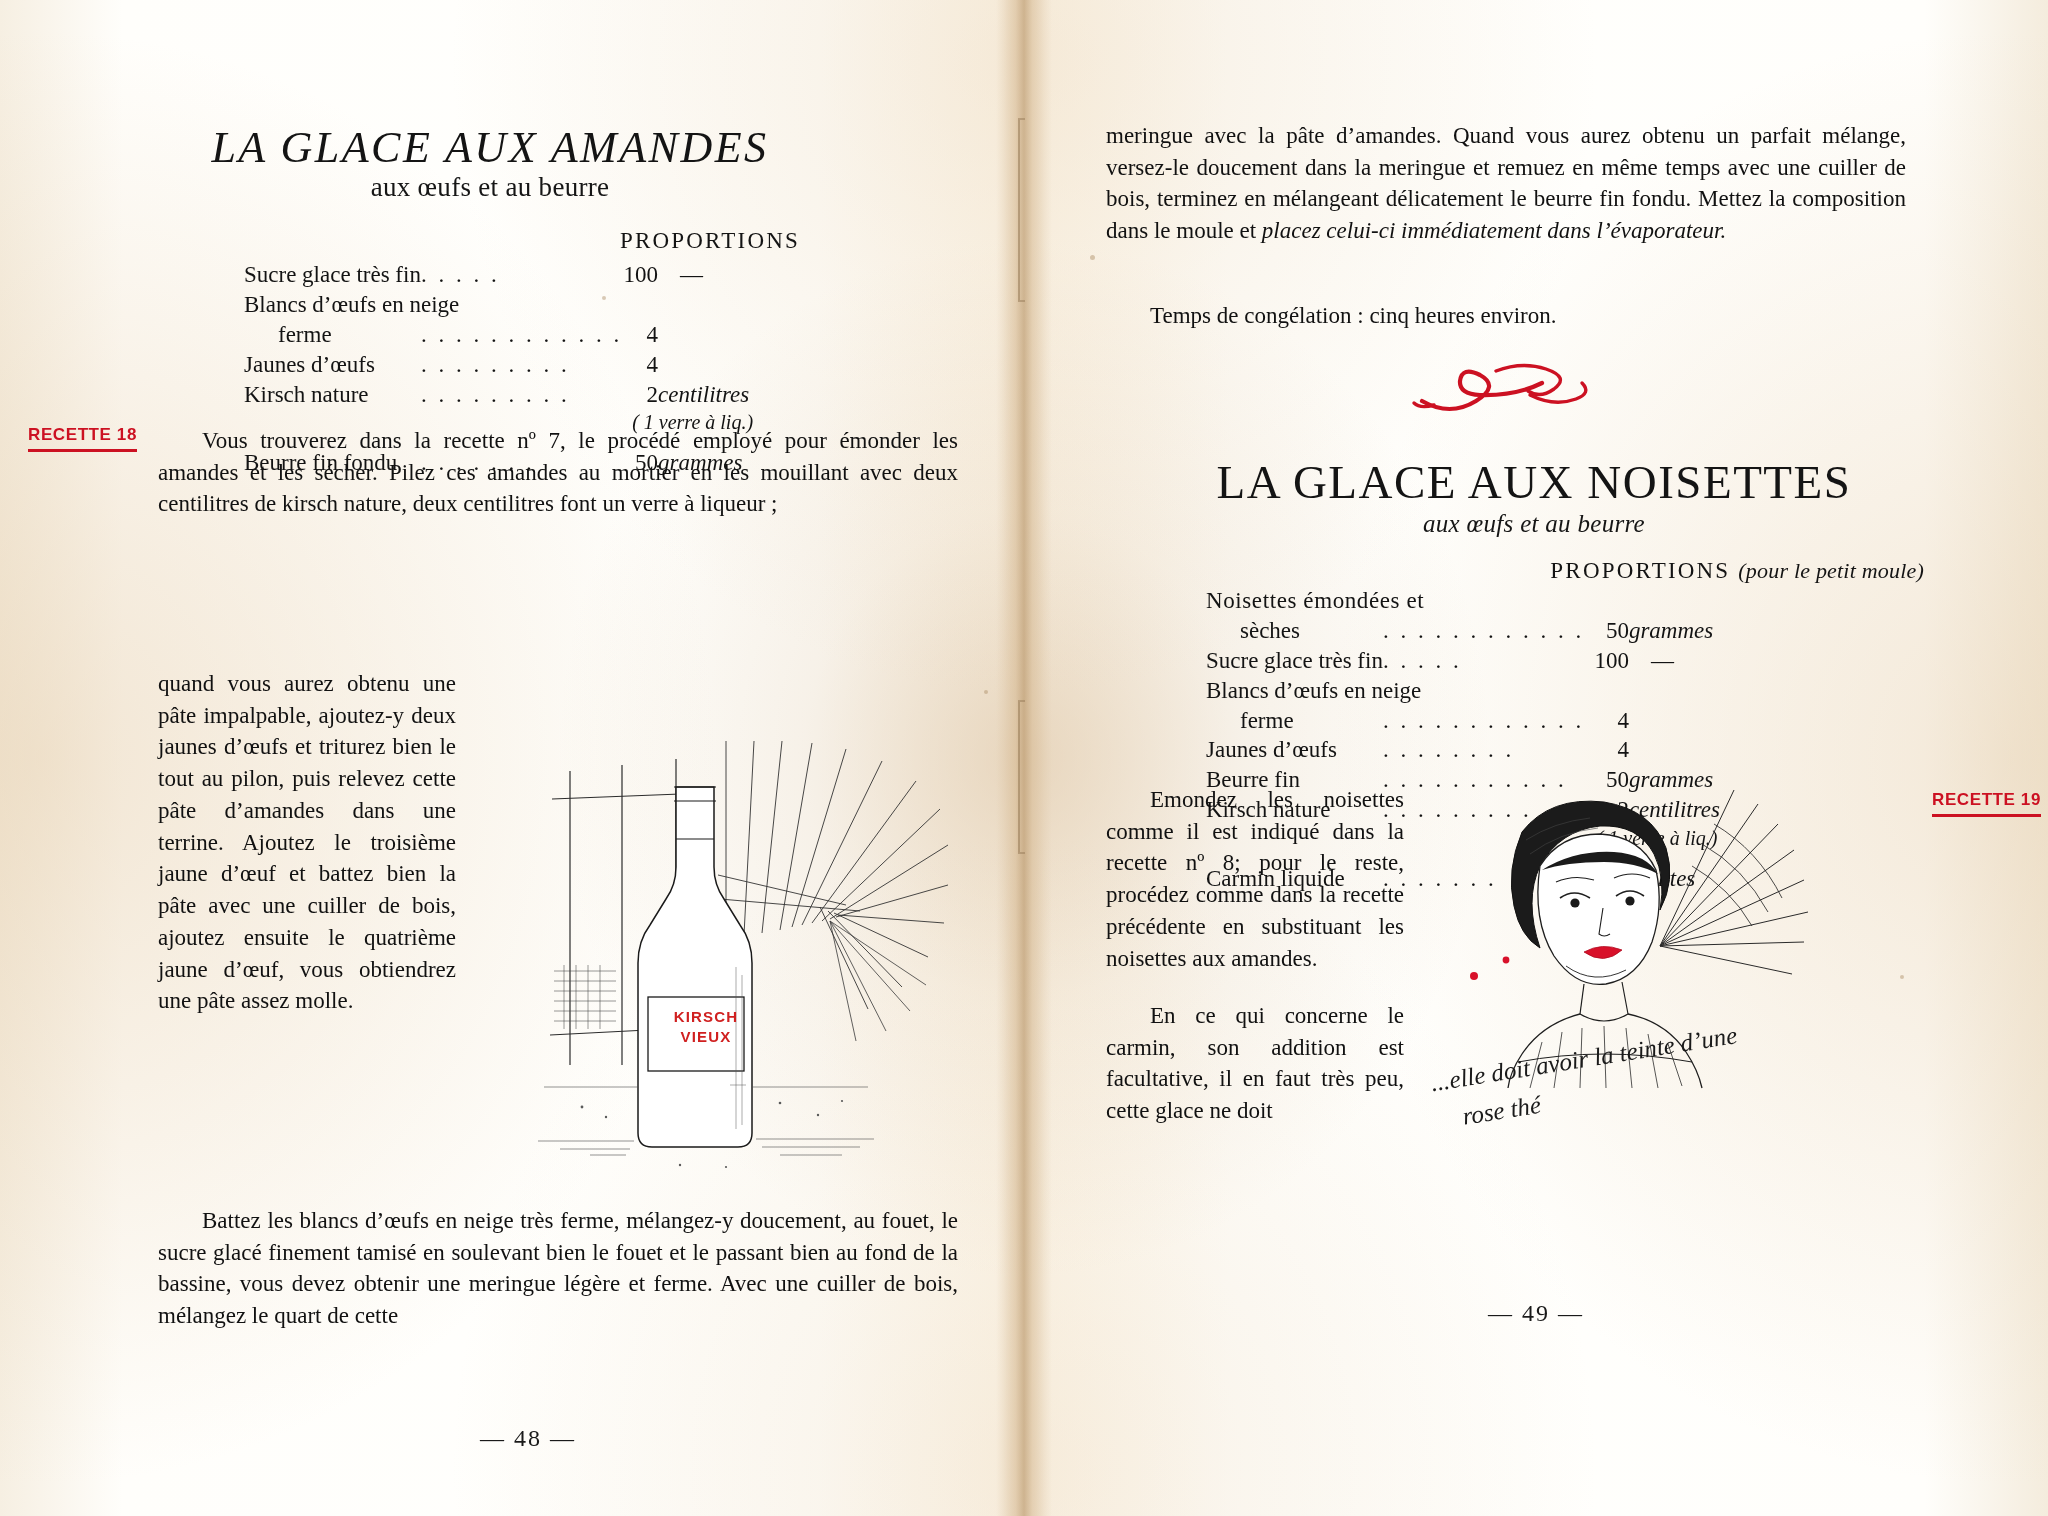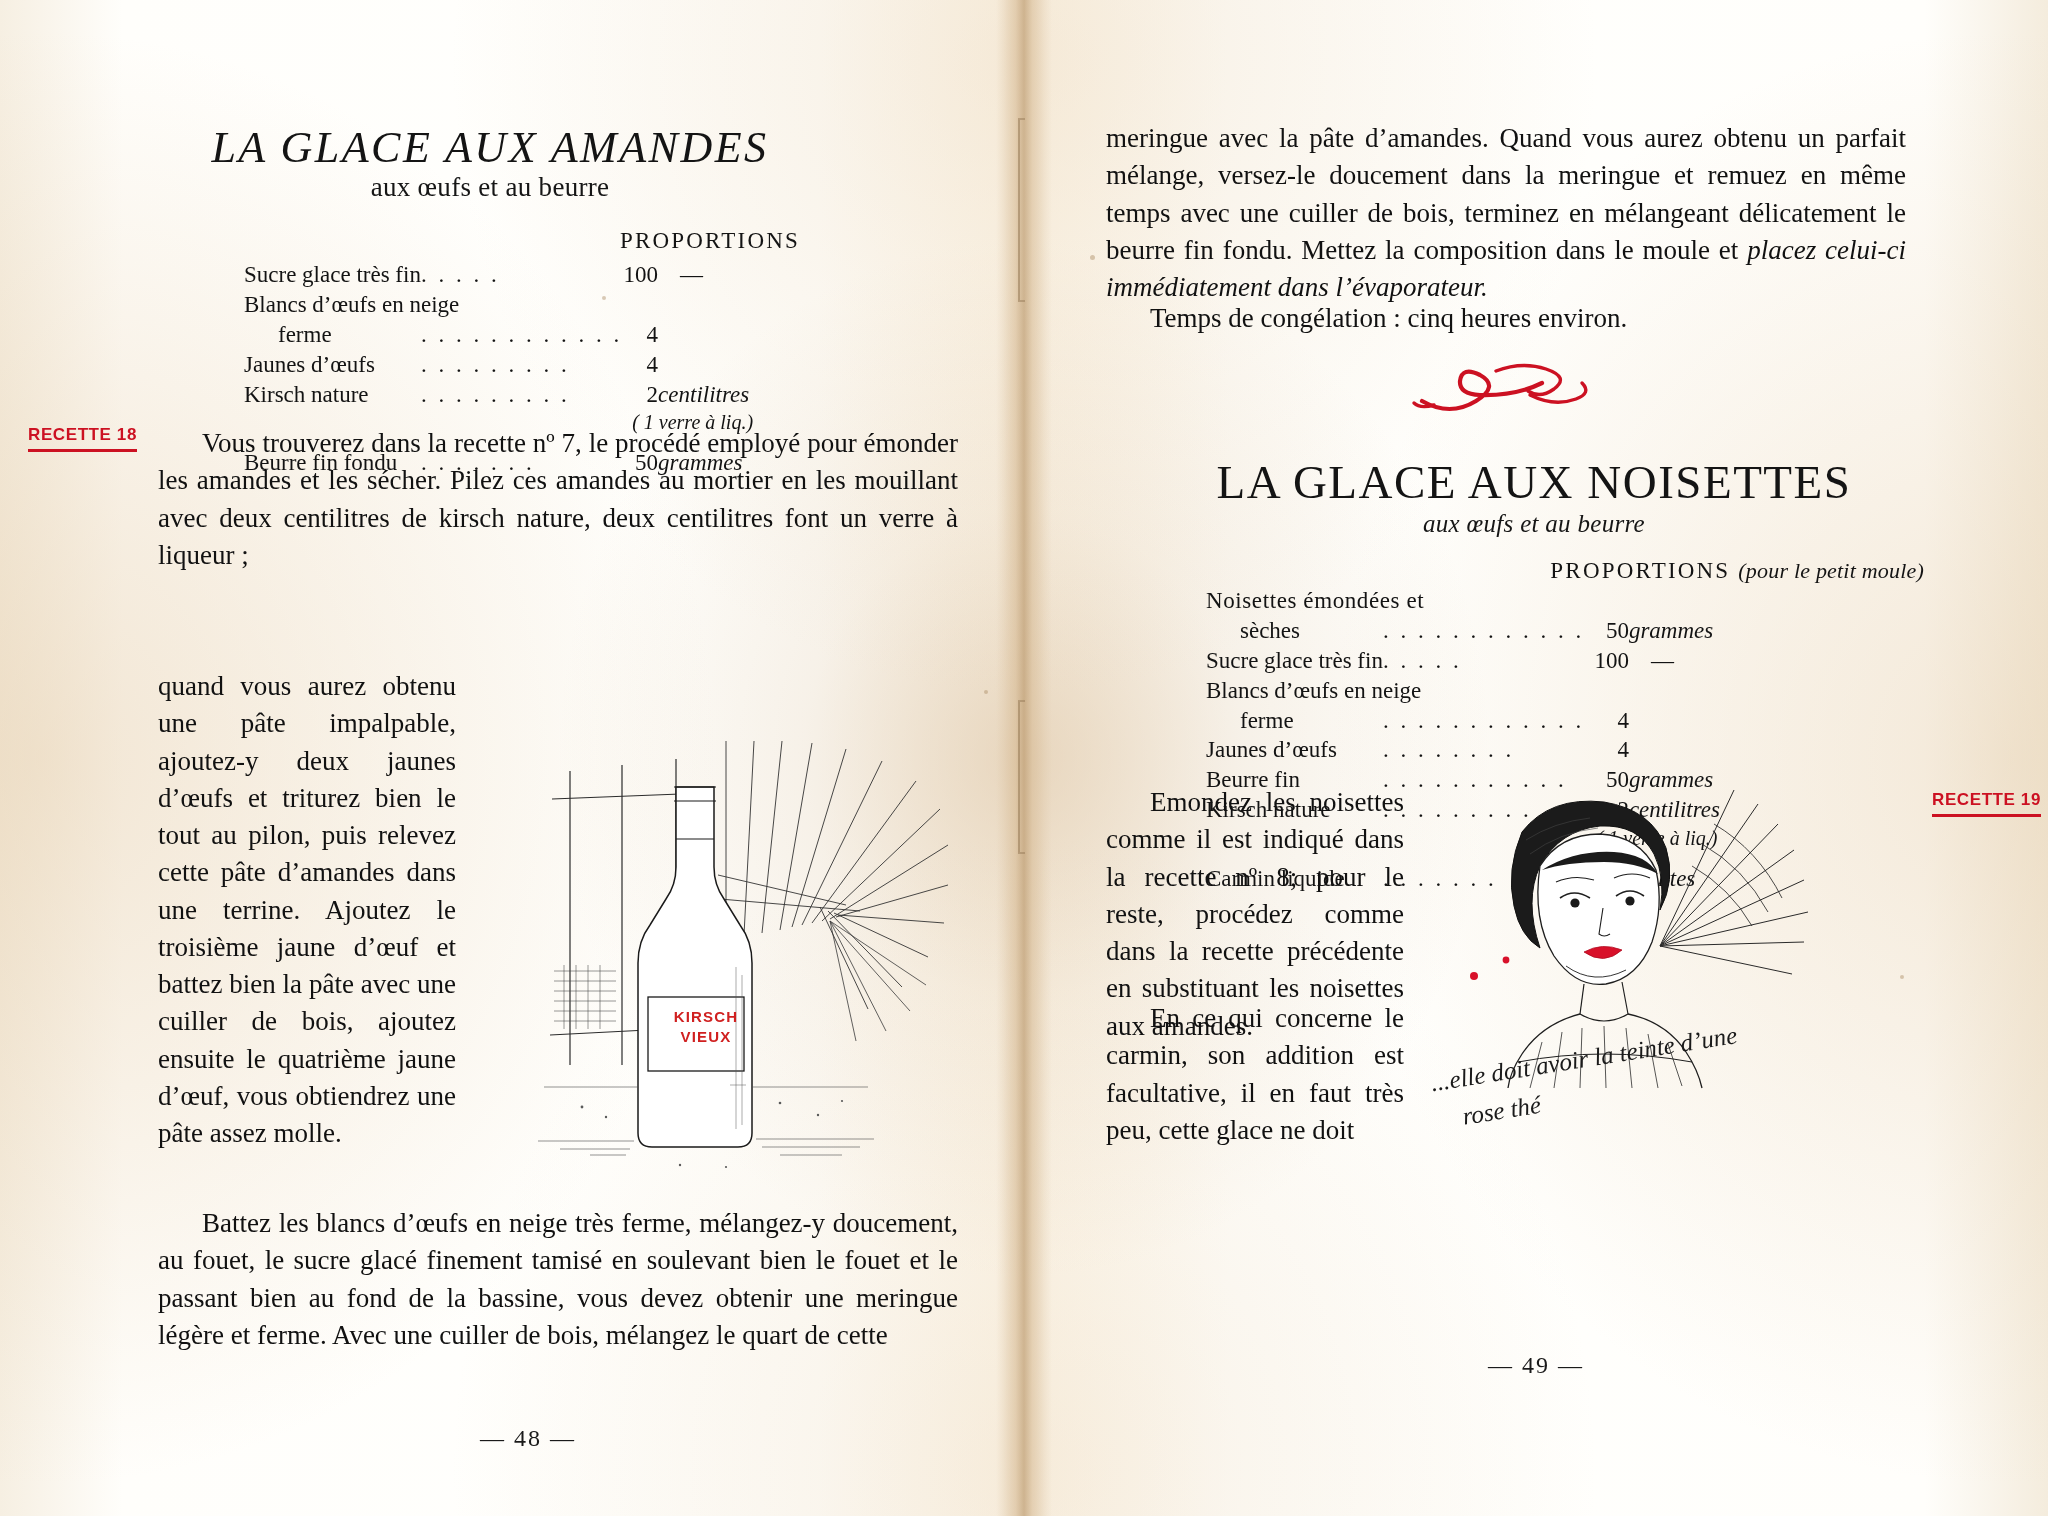--- a/index.html
+++ b/index.html
@@ -68,21 +68,21 @@
   table.ing td{padding:0;vertical-align:baseline;line-height:1.30;white-space:nowrap;}
   td.nm{text-align:left;}
   td.dots{ text-align:left;letter-spacing:3px;padding-left:5px;}
   td.qty{text-align:right;padding-left:16px;font-variant:normal;}
   td.unit{text-align:left;padding-left:9px;font-style:italic;}
   td.sub{font-style:italic;text-align:center;}
   .indent{padding-left:34px !important;}
   .spacer td{height:13px;line-height:13px;}
 
   p.body{
-    margin:0;font-size:27px;line-height:1.38;color:#111;
+    margin:0;font-size:23px;line-height:1.38;color:#111;
     text-align:justify;text-indent:44px;
     hyphens:none;
   }
   p.body.narrow{text-align:justify;margin-top:48px;}
   p.body.noindent{text-indent:0;}
   p.body .it{font-style:italic;}
 
   .folio{
     position:absolute;text-align:center;font-size:24px;letter-spacing:2px;color:#1a1a1a;
     width:100%;
@@ -462,15 +462,15 @@
           <circle cx="92" cy="190" r="3.4"></circle>
         </g>
       </svg>
     </div>
 
     <div class="hand-caption" style="left:408px;top:1040px;">
       <span>...elle doit avoir la teinte d’une</span>
       <span class="l2">rose thé</span>
     </div>
 
-    <div class="folio" style="top:1352px;left:0;">— 49 —</div>
+    <div class="folio" style="top:1300px;left:0;">— 49 —</div>
   </div>
 </div>
 
 </body></html>

